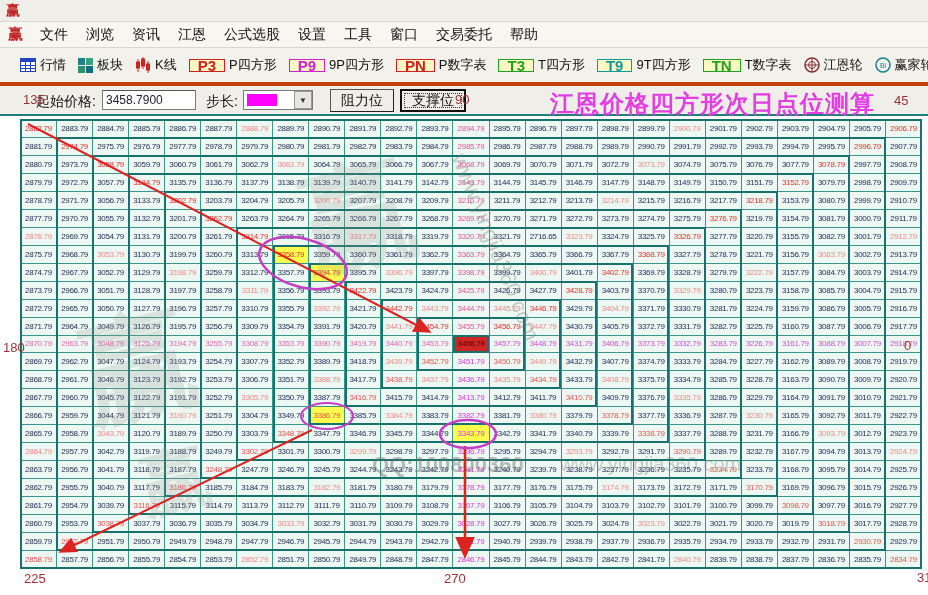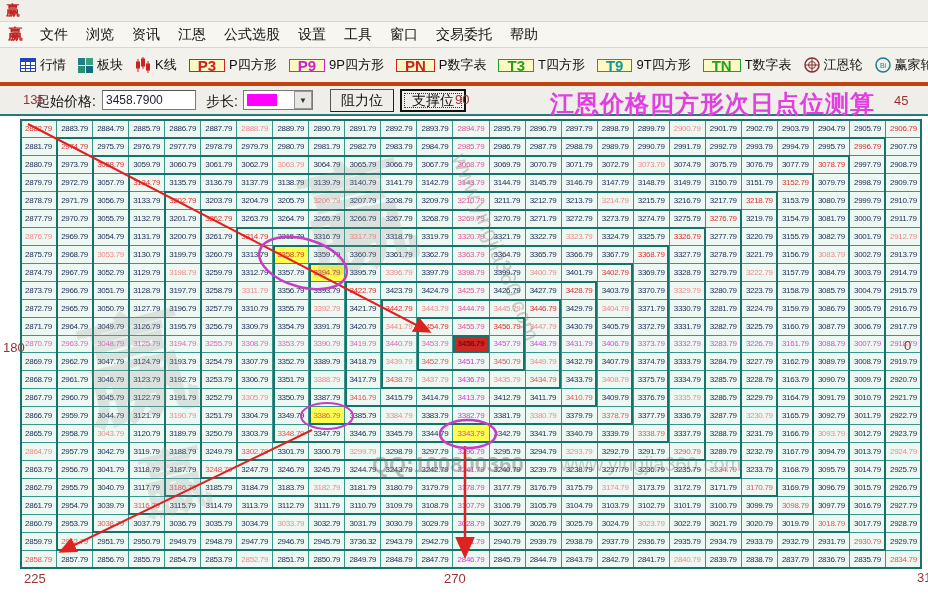--- a/index.html
+++ b/index.html
@@ -352,21 +352,21 @@
       <div class="cell">3200.79</div>
       <div class="cell">3261.79</div>
       <div class="cell c-ray135">3314.79</div>
       <div class="cell">3315.79</div>
       <div class="cell">3316.79</div>
       <div class="cell c-gann2">3317.79</div>
       <div class="cell">3318.79</div>
       <div class="cell">3319.79</div>
       <div class="cell c-ray90">3320.79</div>
       <div class="cell">3321.79</div>
-      <div class="cell">3322.79</div>
+      <div class="cell">2716.65</div>
       <div class="cell c-gann2">3323.79</div>
       <div class="cell">3324.79</div>
       <div class="cell">3325.79</div>
       <div class="cell c-ray45">3326.79</div>
       <div class="cell">3277.79</div>
       <div class="cell">3220.79</div>
       <div class="cell">3155.79</div>
       <div class="cell">3082.79</div>
       <div class="cell">3001.79</div>
       <div class="cell c-gann2">2912.79</div>
@@ -772,21 +772,21 @@
       <div class="cell">2928.79</div>
       <div class="cell">2859.79</div>
       <div class="cell c-ray225">2952.79</div>
       <div class="cell">2951.79</div>
       <div class="cell">2950.79</div>
       <div class="cell">2949.79</div>
       <div class="cell">2948.79</div>
       <div class="cell">2947.79</div>
       <div class="cell">2946.79</div>
       <div class="cell">2945.79</div>
-      <div class="cell">3736.32</div>
+      <div class="cell">2944.79</div>
       <div class="cell">2943.79</div>
       <div class="cell">2942.79</div>
       <div class="cell c-ray270">2941.79</div>
       <div class="cell">2940.79</div>
       <div class="cell">2939.79</div>
       <div class="cell">2938.79</div>
       <div class="cell">2937.79</div>
       <div class="cell">2936.79</div>
       <div class="cell">2935.79</div>
       <div class="cell">2934.79</div>

